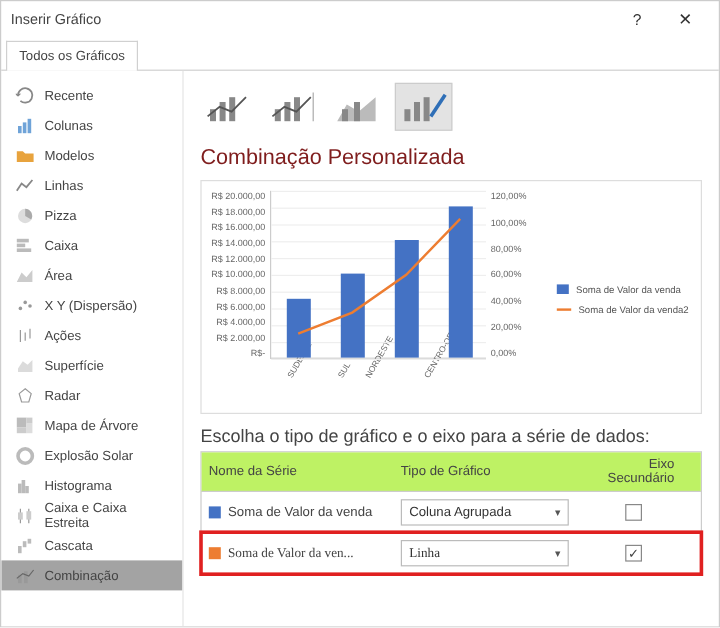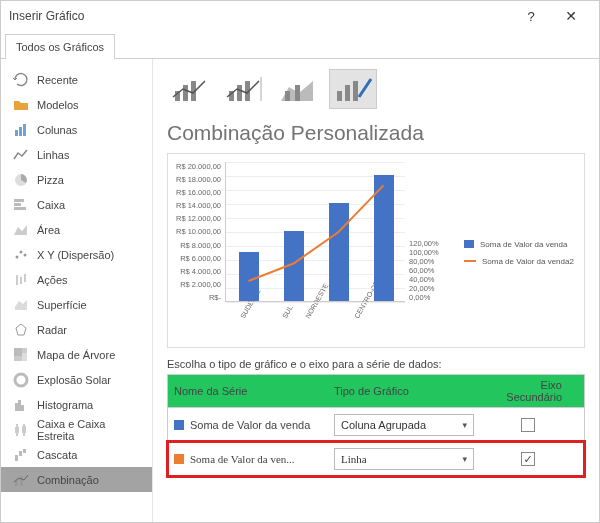--- a/index.html
+++ b/index.html
@@ -13,38 +13,38 @@
   .tab { padding: 6px 10px; border: 1px solid #d0d0d0; border-bottom: none; background: #fff; font-size: 11px; color: #444; position: relative; top: 1px; }
   .body { flex: 1; display: flex; overflow: hidden; }
   .sidebar { width: 152px; border-right: 1px solid #e5e5e5; padding: 8px 0; overflow-y: auto; }
   .side-item { display: flex; align-items: center; height: 25px; padding: 0 12px; cursor: pointer; font-size: 11px; color: #444; gap: 8px; }
   .side-item.selected { background: #a3a3a3; }
   .side-ico { width: 16px; height: 16px; display: flex; align-items: center; justify-content: center; }
   .main { flex: 1; padding: 10px 14px; overflow-y: auto; }
   .thumbs { display: flex; gap: 6px; margin-bottom: 12px; }
   .thumb { width: 48px; height: 40px; border: 1px solid transparent; display:flex; align-items:center; justify-content:center; cursor:pointer; background:#fff; }
   .thumb.selected { background: #e3e3e3; border-color:#ccc; }
-  .subtitle { font-size: 21px; color: #737373; margin-bottom: 8px; }
+  .subtitle { font-size: 18px; color: #7f1d1d; margin-bottom: 8px; }
   .chart-box { border: 1px solid #ddd; background: #fff; height: 195px; padding: 8px 8px 4px 8px; display: flex; }
   .chart-area { flex: 1; display: flex; }
   .yaxis { display: flex; flex-direction: column; justify-content: space-between; align-items: flex-end; font-size: 7.5px; color: #666; padding-right: 4px; height: 140px; }
   .plot { position: relative; width: 180px; height: 140px; border-left: 1px solid #ccc; border-bottom: 1px solid #ccc; }
   .grid-h { position: absolute; left: 0; right: 0; height: 0; border-top: 1px solid #eee; }
-  .y2axis { display:flex; flex-direction:column; justify-content:flex-end; font-size:7.5px; color:#666; padding-left:4px; height:140px; text-align:left; }
+  .y2axis { display:flex; flex-direction:column; justify-content:space-between; font-size:7.5px; color:#666; padding-left:4px; height:140px; text-align:left; }
   .bar { position: absolute; bottom: 0; width: 20px; background: #4472C4; }
   .xlabels { position: absolute; top: 140px; left: 0; right: 0; display:flex; justify-content:space-around;}
   .xlab { font-size: 7px; color:#666; transform: rotate(-60deg); transform-origin: top left; white-space:nowrap; position:relative; top:14px; left:8px; }
   .legend { width: 120px; display:flex; flex-direction:column; justify-content:center; gap:8px; font-size:8px; color:#555; padding-left:8px; }
   .legend .row { display:flex; align-items:center; gap:6px; }
   .swatch-sq { width:10px; height:8px; background:#4472C4; }
   .swatch-ln { width:12px; height:0; border-top:2px solid #ED7D31; }
-  .instr { font-size: 11px; color:#444; margin: 10px 0 4px; }
+  .instr { font-size: 15px; color:#444; margin: 10px 0 4px; }
   .series-grid { border:1px solid #ccc; }
   .series-head, .series-row { display:grid; grid-template-columns: 160px 160px 80px; align-items:center; }
-  .series-head { background:#22c55e; border-bottom:1px solid #ccc; font-size:11px; }
+  .series-head { background:#bef264; border-bottom:1px solid #ccc; font-size:11px; }
   .series-head > div { padding: 4px 6px; }
   .series-row { height: 34px; }
   .series-row > div { padding: 4px 6px; display:flex; align-items:center; gap:6px; }
   .ser-sw { width:10px; height:10px; }
   .sel { display:flex; align-items:center; border:1px solid #bbb; height:22px; padding:0 6px; font-size:11px; color:#333; background:#fff; width:140px; justify-content:space-between; }
   .sel .chev { font-size:9px; color:#555; }
   .chk { width:14px; height:14px; border:1px solid #888; display:flex; align-items:center; justify-content:center; font-size:11px; background:#fff; margin:0 auto; }
   .hl { outline: 3px solid #e02020; outline-offset: -1px; font-family: Liberation Serif, serif; }
   svg.line { position:absolute; left:0; top:0; pointer-events:none; }
 </style>
@@ -67,34 +67,34 @@
             <svg width="16" height="16">
               <path d="M2 8 A6 6 0 1 1 4 12" fill="none" stroke="#888" stroke-width="1.5"></path>
               <path d="M2 8 l-2 -2 M2 8 l2 -2" stroke="#888" fill="none"></path>
             </svg>
           </span>
           <span>Recente</span>
         </div>
       <div class="side-item">
           <span class="side-ico">
             <svg width="16" height="16">
-              <path d="M1 4h5l2 2h7v7H1z" fill="#E8A33D"></path>
-            </svg>
-          </span>
-          <span>Modelos</span>
-        </div>
-      <div class="side-item">
-          <span class="side-ico">
-            <svg width="16" height="16">
               <rect x="2" y="8" width="3" height="6" fill="#6fa3d8"></rect>
               <rect x="6" y="5" width="3" height="9" fill="#6fa3d8"></rect>
               <rect x="10" y="2" width="3" height="12" fill="#6fa3d8"></rect>
             </svg>
           </span>
           <span>Colunas</span>
+        </div>
+      <div class="side-item">
+          <span class="side-ico">
+            <svg width="16" height="16">
+              <path d="M1 4h5l2 2h7v7H1z" fill="#E8A33D"></path>
+            </svg>
+          </span>
+          <span>Modelos</span>
         </div>
       <div class="side-item">
           <span class="side-ico">
             <svg width="16" height="16">
               <polyline points="1,12 5,6 9,9 14,3" fill="none" stroke="#888" stroke-width="1.5"></polyline>
             </svg>
           </span>
           <span>Linhas</span>
         </div>
       <div class="side-item">

